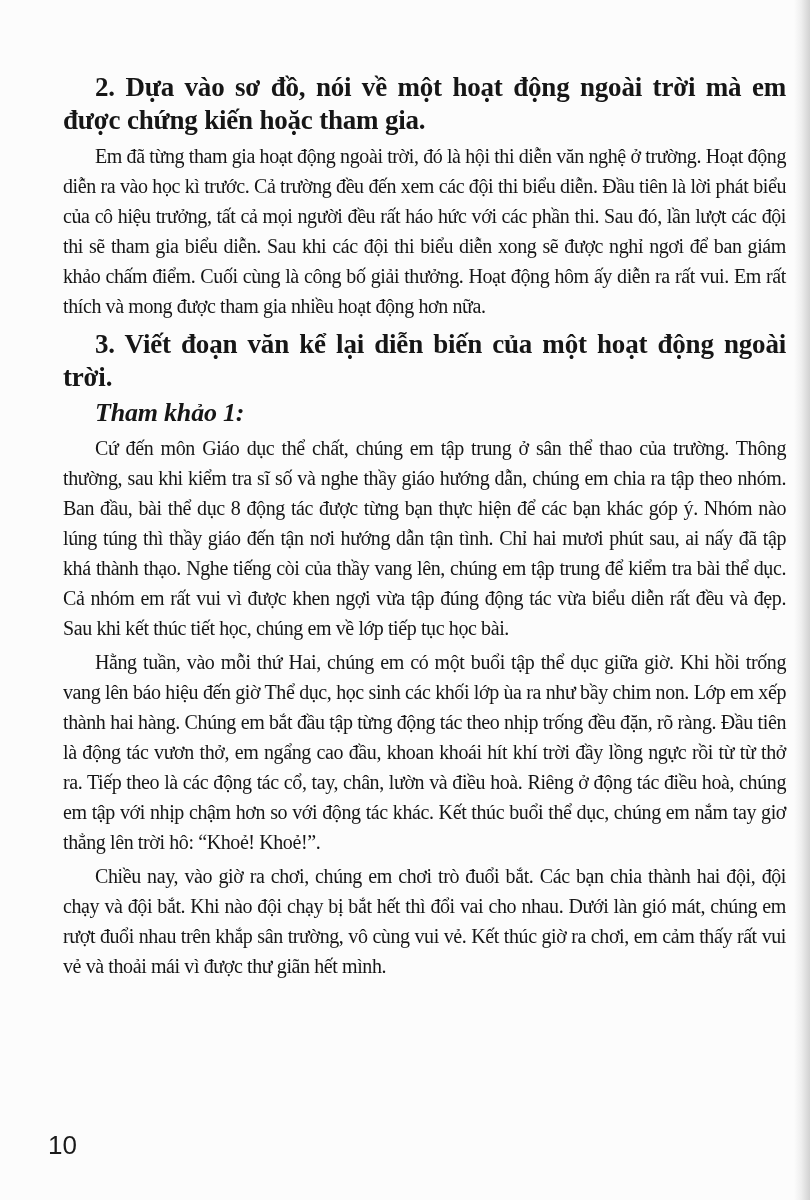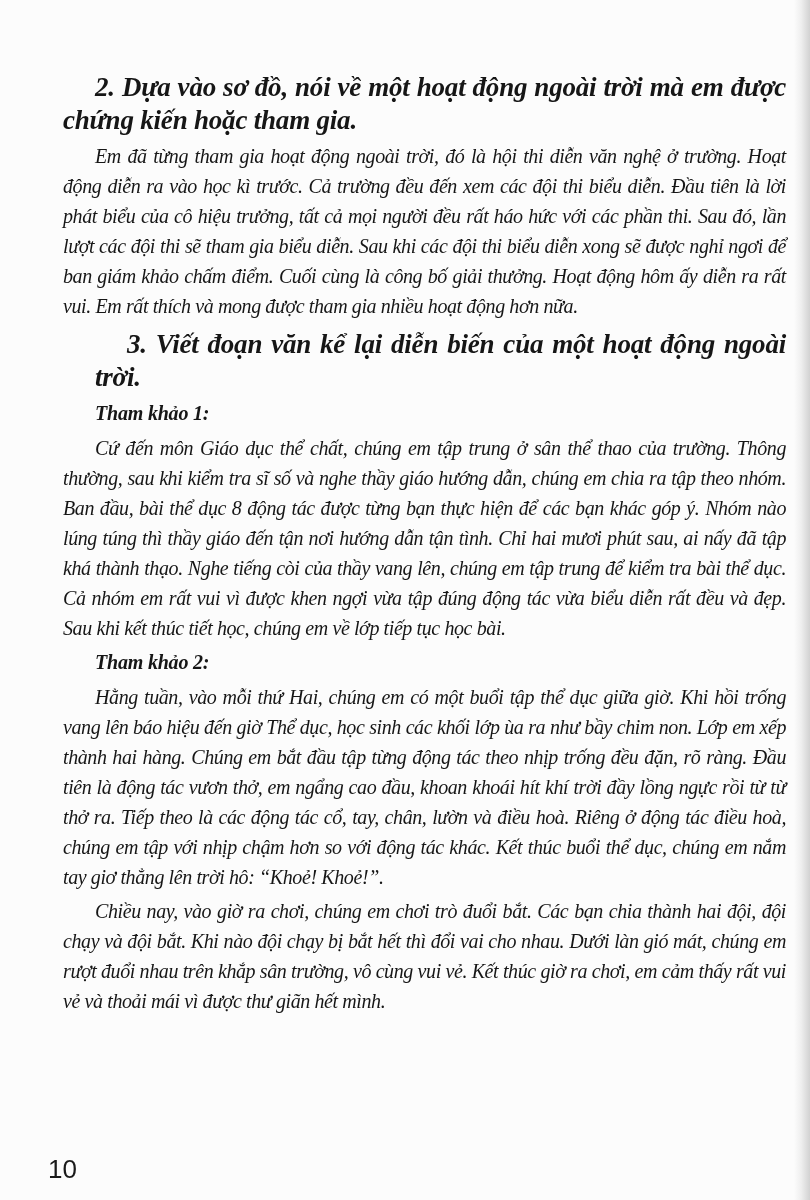--- a/index.html
+++ b/index.html
@@ -18,54 +18,52 @@
   }
   .content {
     position: absolute;
     top: 71px;
     left: 63px;
     right: 24px;
   }
   .content p {
     margin: 0;
     text-align: justify;
-    font-style: italic;
   }
   .indent {
     text-indent: 32px;
   }
   .task-heading {
     font-size: 27px;
     line-height: 33px;
     font-weight: bold;
     letter-spacing: -0.2px;
   }
   .body-para {
     font-size: 20px;
     line-height: 30px;
     letter-spacing: -0.4px;
     margin-top: 4px !important;
   }
   .task-heading.second {
     margin-top: 7px !important;
-    margin-left: 32px;
   }
   .ref-label {
-    font-size: 20px;
+    font-size: 26px;
     line-height: 32px;
     font-weight: bold;
     font-style: italic;
     letter-spacing: -0.2px;
     margin-top: 3px !important;
     text-align: left;
   }
   .page-number {
     position: absolute;
     left: 48px;
-    top: 1155px;
+    top: 1131px;
     font-family: "Liberation Sans", "DejaVu Sans", sans-serif;
     font-size: 26px;
     line-height: 28px;
     color: #1a1a1a;
   }
   .edge-shadow {
     position: absolute;
     top: 0;
     right: 0;
     width: 16px;
@@ -83,21 +81,20 @@
     <p class="task-heading indent">2. Dựa vào sơ đồ, nói về một hoạt động ngoài trời mà em được chứng kiến hoặc tham gia.</p>
 
     <p class="body-para indent">Em đã từng tham gia hoạt động ngoài trời, đó là hội thi diễn văn nghệ ở trường. Hoạt động diễn ra vào học kì trước. Cả trường đều đến xem các đội thi biểu diễn. Đầu tiên là lời phát biểu của cô hiệu trưởng, tất cả mọi người đều rất háo hức với các phần thi. Sau đó, lần lượt các đội thi sẽ tham gia biểu diễn. Sau khi các đội thi biểu diễn xong sẽ được nghỉ ngơi để ban giám khảo chấm điểm. Cuối cùng là công bố giải thưởng. Hoạt động hôm ấy diễn ra rất vui. Em rất thích và mong được tham gia nhiều hoạt động hơn nữa.</p>
 
     <p class="task-heading second indent">3. Viết đoạn văn kể lại diễn biến của một hoạt động ngoài trời.</p>
 
     <p class="ref-label indent">Tham khảo 1:</p>
 
     <p class="body-para indent">Cứ đến môn Giáo dục thể chất, chúng em tập trung ở sân thể thao của trường. Thông thường, sau khi kiểm tra sĩ số và nghe thầy giáo hướng dẫn, chúng em chia ra tập theo nhóm. Ban đầu, bài thể dục 8 động tác được từng bạn thực hiện để các bạn khác góp ý. Nhóm nào lúng túng thì thầy giáo đến tận nơi hướng dẫn tận tình. Chỉ hai mươi phút sau, ai nấy đã tập khá thành thạo. Nghe tiếng còi của thầy vang lên, chúng em tập trung để kiểm tra bài thể dục. Cả nhóm em rất vui vì được khen ngợi vừa tập đúng động tác vừa biểu diễn rất đều và đẹp. Sau khi kết thúc tiết học, chúng em về lớp tiếp tục học bài.</p>
 
-    <p class="ref-label indent">Tham khảo 2:</p>
 
     <p class="body-para indent">Hằng tuần, vào mỗi thứ Hai, chúng em có một buổi tập thể dục giữa giờ. Khi hồi trống vang lên báo hiệu đến giờ Thể dục, học sinh các khối lớp ùa ra như bầy chim non. Lớp em xếp thành hai hàng. Chúng em bắt đầu tập từng động tác theo nhịp trống đều đặn, rõ ràng. Đầu tiên là động tác vươn thở, em ngẩng cao đầu, khoan khoái hít khí trời đầy lồng ngực rồi từ từ thở ra. Tiếp theo là các động tác cổ, tay, chân, lườn và điều hoà. Riêng ở động tác điều hoà, chúng em tập với nhịp chậm hơn so với động tác khác. Kết thúc buổi thể dục, chúng em nắm tay giơ thẳng lên trời hô: “Khoẻ! Khoẻ!”.</p>
 
 
     <p class="body-para indent">Chiều nay, vào giờ ra chơi, chúng em chơi trò đuổi bắt. Các bạn chia thành hai đội, đội chạy và đội bắt. Khi nào đội chạy bị bắt hết thì đổi vai cho nhau. Dưới làn gió mát, chúng em rượt đuổi nhau trên khắp sân trường, vô cùng vui vẻ. Kết thúc giờ ra chơi, em cảm thấy rất vui vẻ và thoải mái vì được thư giãn hết mình.</p>
 
   </div>
 
   <div class="page-number">10</div>
 

